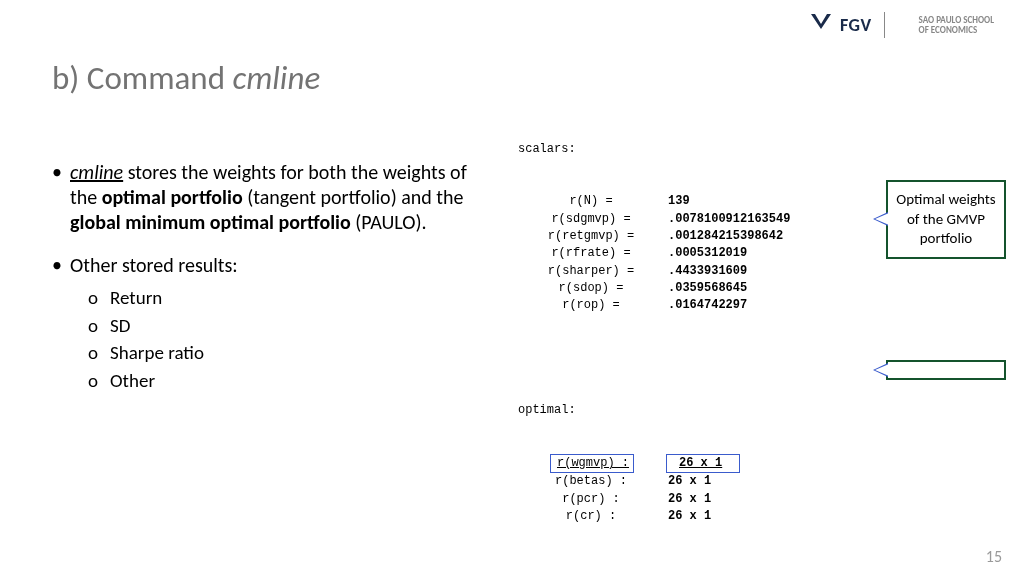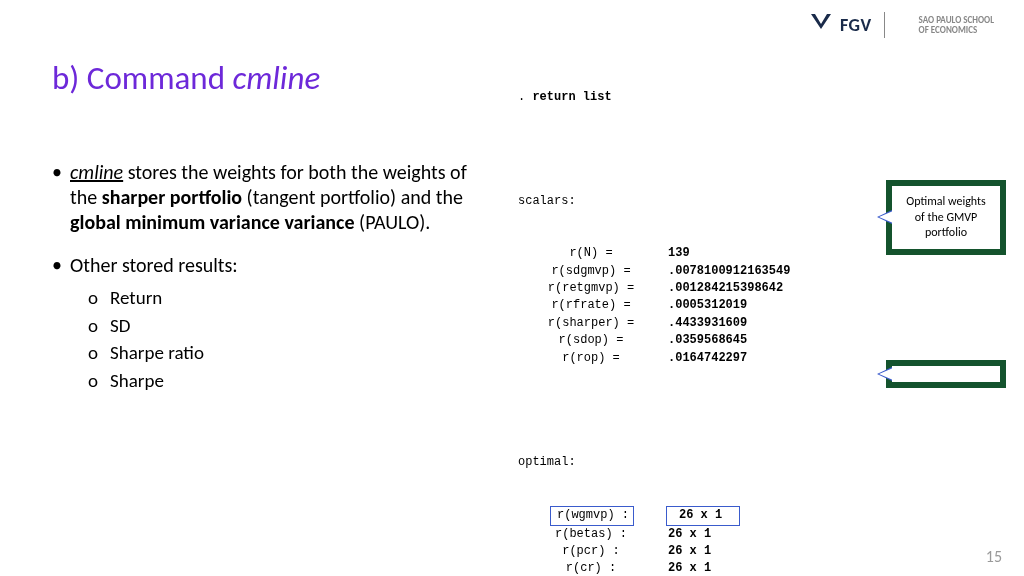--- a/index.html
+++ b/index.html
@@ -23,21 +23,21 @@
   .logo-v { display: inline-block; }
   .logo-text { font-size: 18px; font-weight: 700; color: #1a2b4a; letter-spacing: 0.5px; }
   .logo-divider { width: 1px; height: 26px; background: #888; margin: 0 4px; }
   .logo-school { font-size: 9px; font-weight: 700; color: #888; line-height: 1.1; margin-left: 22px; }
   .title {
     position: absolute;
     top: 58px;
     left: 52px;
     font-size: 33px;
     font-weight: 400;
-    color: #6d28d9;
+    color: #737373;
   }
   .title .prefix { font-weight: 400; }
   .title .cmd { font-style: italic; }
   .bullets {
     position: absolute;
     top: 160px;
     left: 52px;
     width: 425px;
     font-size: 20px;
     line-height: 1.25;
@@ -60,26 +60,27 @@
   }
   .code-line { display: flex; }
   .code-label { text-align: center; width: 150px; padding-right: 4px; }
   .code-val { font-weight: 700; text-align: center; }
   .hdr { font-weight: 400; }
   .highlight-box {
     border: 1.5px solid #3a5bcc;
     display: inline-flex;
     padding: 0 12px;
     margin-left: -2px;
+    text-decoration: underline;
   }
   .callout {
     position: absolute;
-    border: 6px solid #14532d;
+    border: 2px solid #14532d;
     background: #fff;
-    font-size: 12px;
+    font-size: 15px;
     text-align: center;
     padding: 8px 8px;
     line-height: 1.3;
     width: 120px;
   }
   .callout-1 { top: 180px; left: 886px; }
   .callout-2 { top: 360px; left: 886px; }
   .callout-tail {
     position: absolute;
     width: 0; height: 0;
@@ -120,21 +121,21 @@
 </div>
 
 <h1 class="title">
   <span class="prefix">b) Command </span><span class="cmd">cmline</span>
 </h1>
 
 <div class="bullets">
   <div class="bullet">
     <div class="marker">•</div>
     <div class="text">
-      <span class="under">cmline</span><span> stores the weights for both the weights of the </span><b>sharper portfolio</b><span> (tangent portfolio) and the </span><b>global minimum variance variance</b><span> (PAULO).</span>
+      <span class="under">cmline</span><span> stores the weights for both the weights of the </span><b>optimal portfolio</b><span> (tangent portfolio) and the </span><b>global minimum optimal portfolio</b><span> (PAULO).</span>
     </div>
   </div>
   <div class="bullet">
     <div class="marker">•</div>
     <div class="text">
       <span>Other stored results:</span>
       <div class="sub-list" id="sub-list">
           <div class="sub-item">
             <div class="sub-marker">o</div>
             <div>Return</div>
@@ -142,29 +143,28 @@
           <div class="sub-item">
             <div class="sub-marker">o</div>
             <div>SD</div>
           </div>
           <div class="sub-item">
             <div class="sub-marker">o</div>
             <div>Sharpe ratio</div>
           </div>
           <div class="sub-item">
             <div class="sub-marker">o</div>
-            <div>Sharpe</div>
+            <div>Other</div>
           </div>
         </div>
     </div>
   </div>
 </div>
 
 <div class="code-block">
-  <div class="hdr">. <span style="font-weight:700">return list</span></div>
   <div>&nbsp;</div>
   <div class="hdr">scalars:</div>
   <div id="scalars-block"><div class="code-line"><span class="code-label">r(N) =</span>  <span class="code-val">139</span></div><div class="code-line"><span class="code-label">r(sdgmvp) =</span>  <span class="code-val">.0078100912163549</span></div><div class="code-line"><span class="code-label">r(retgmvp) =</span>  <span class="code-val">.001284215398642</span></div><div class="code-line"><span class="code-label">r(rfrate) =</span>  <span class="code-val">.0005312019</span></div><div class="code-line"><span class="code-label">r(sharper) =</span>  <span class="code-val">.4433931609</span></div><div class="code-line"><span class="code-label">r(sdop) =</span>  <span class="code-val">.0359568645</span></div><div class="code-line"><span class="code-label">r(rop) =</span>  <span class="code-val">.0164742297</span></div></div>
   <div>&nbsp;</div>
   <div class="hdr">optimal:</div>
   <div id="matrices-block"><div class="code-line"><span class="code-label" style="padding-right:0"><span class="highlight-box" style="padding-left:6px;padding-right:4px">r(wgmvp) :</span></span>  <span class="highlight-box code-val" style="width:74px">26 x 1</span></div><div class="code-line"><span class="code-label">r(betas) :</span>  <span class="code-val">26 x 1</span></div><div class="code-line"><span class="code-label">r(pcr) :</span>  <span class="code-val">26 x 1</span></div><div class="code-line"><span class="code-label">r(cr) :</span>  <span class="code-val">26 x 1</span></div></div>
 </div>
 
 <div class="callout callout-1">
   <div class="callout-tail-border" style="left:-15px; top:50%; transform:translateY(-50%)"></div>

